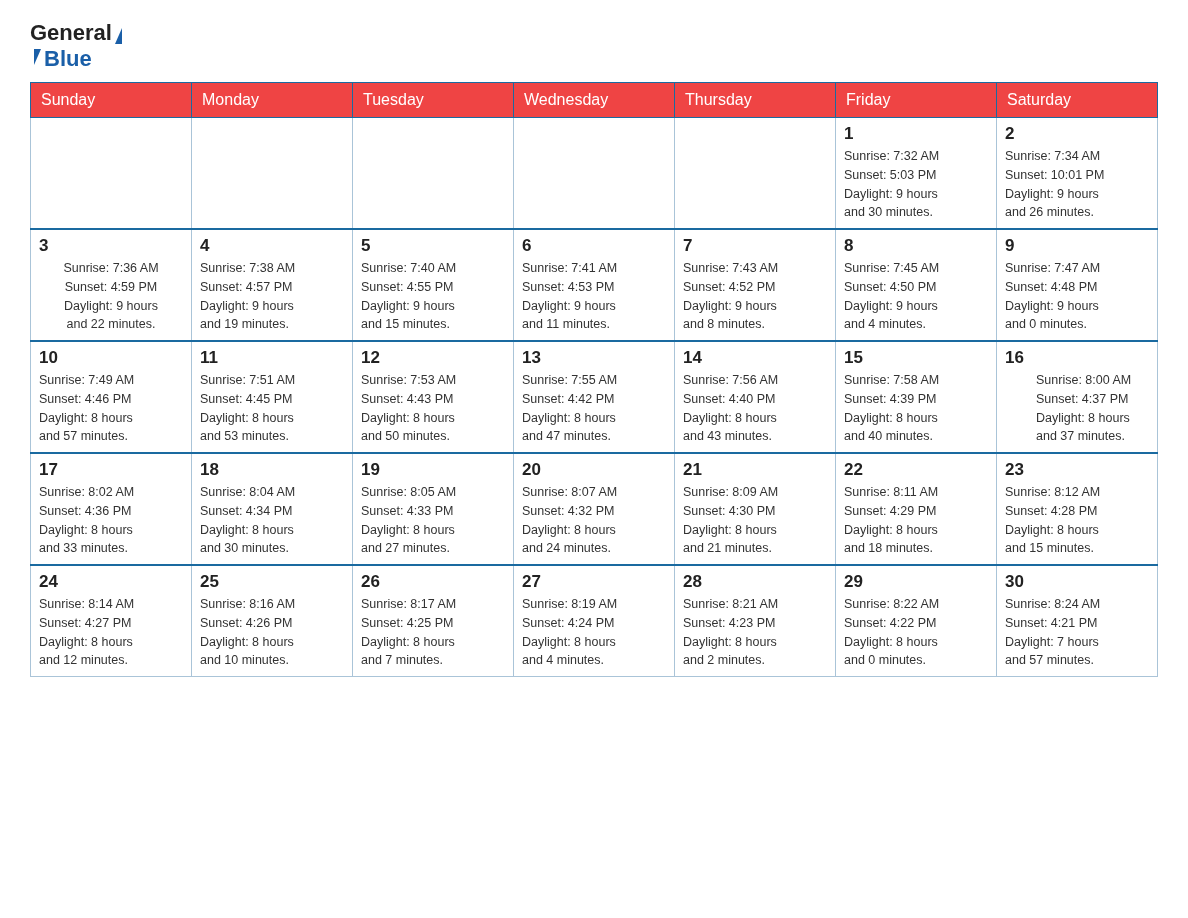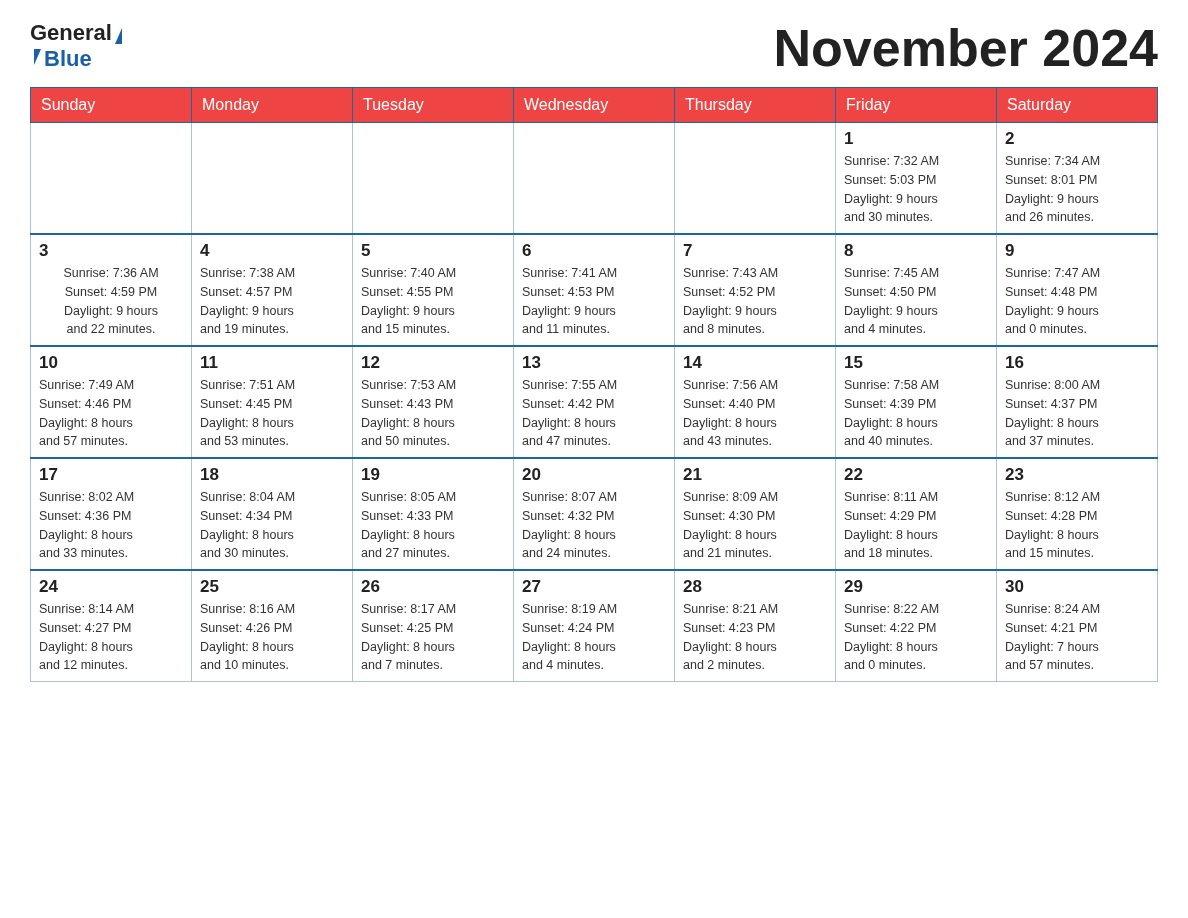--- a/index.html
+++ b/index.html
@@ -104,21 +104,20 @@
     <div class="logo-line1">
       <span class="logo-text-general">General</span>
       <span style="display:inline-block; width:0; height:0; border-left:7px solid transparent; border-right:0px solid transparent; border-bottom:16px solid #1a5fa8; margin-left:3px; position:relative; top:3px;"></span>
     </div>
     <div class="logo-line2">
       <span style="display:inline-block; width:0; height:0; border-left:0px solid transparent; border-right:7px solid transparent; border-top:16px solid #1a5fa8; margin-right:3px; position:relative; top:-2px;"></span>
       <span class="logo-text-blue">Blue</span>
     </div>
   </div>
   <div class="title-block">
-    <div class="calendar-title">November 2024</div>
   </div>
 </div>
 
 <table class="calendar-table">
   <thead>
     <tr>
     <th>Sunday</th>
         <th>Monday</th>
         <th>Tuesday</th>
         <th>Wednesday</th>
@@ -137,21 +136,21 @@
         <td>
           <span class="day-num">1</span>
           <div class="day-info" style="white-space: pre-line;">Sunrise: 7:32 AM
 Sunset: 5:03 PM
 Daylight: 9 hours
 and 30 minutes.</div>
         </td>
         <td>
           <span class="day-num">2</span>
           <div class="day-info" style="white-space: pre-line;">Sunrise: 7:34 AM
-Sunset: 8:01 PM
+Sunset: 10:01 PM
 Daylight: 9 hours
 and 26 minutes.</div>
         </td>
       </tr>
       <tr class="row-divider">
         <td>
           <span class="day-num">3</span>
           <div class="day-info" style="white-space: pre-line; text-align: center;">Sunrise: 7:36 AM
 Sunset: 4:59 PM
 Daylight: 9 hours
@@ -238,21 +237,21 @@
         </td>
         <td>
           <span class="day-num">15</span>
           <div class="day-info" style="white-space: pre-line;">Sunrise: 7:58 AM
 Sunset: 4:39 PM
 Daylight: 8 hours
 and 40 minutes.</div>
         </td>
         <td>
           <span class="day-num">16</span>
-          <div class="day-info" style="white-space: pre-line;">Sunrise: 8:00 AM
+          <div class="day-info" style="white-space: pre-line; margin-left: 31px;">Sunrise: 8:00 AM
 Sunset: 4:37 PM
 Daylight: 8 hours
 and 37 minutes.</div>
         </td>
       </tr>
       <tr class="row-divider">
         <td>
           <span class="day-num">17</span>
           <div class="day-info" style="white-space: pre-line;">Sunrise: 8:02 AM
 Sunset: 4:36 PM

